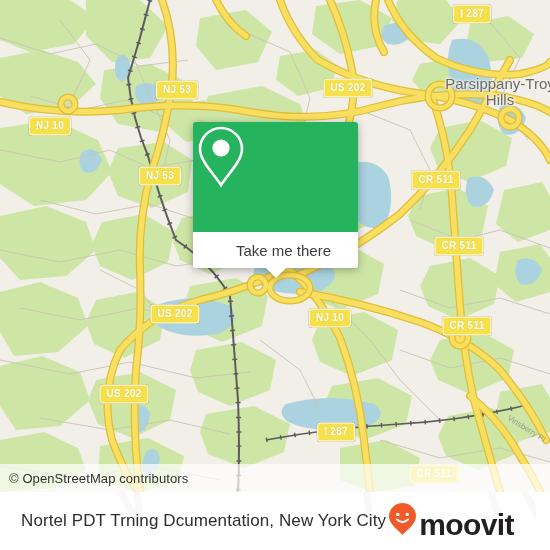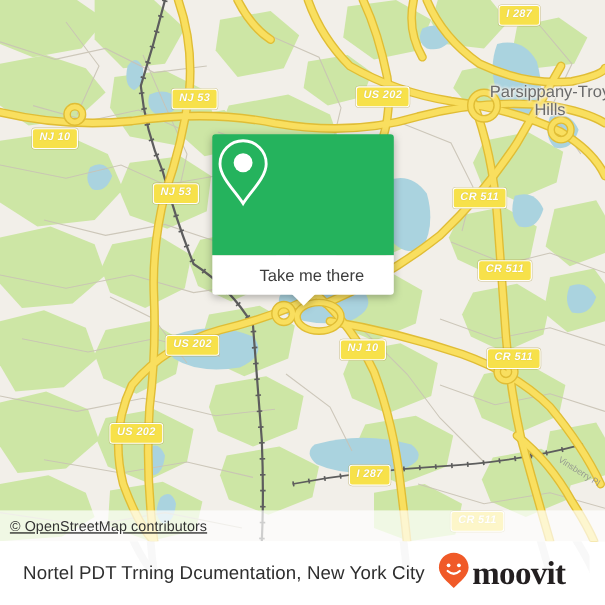--- a/index.html
+++ b/index.html
@@ -23,21 +23,20 @@
     color:#ffffff;
     font-size:10px;
     font-weight:bold;
     letter-spacing:.3px;
     line-height:1;
     padding:3px 6px 4px 6px;
     white-space:nowrap;
     box-shadow:0 0 0 .5px rgba(160,140,40,.45);
     text-shadow:0 0 1px rgba(120,105,20,.35);
     transform:translate(-50%,-50%);
-    font-style:italic;
   }
   .placelabel{
     position:absolute;
     transform:translate(-50%,-50%);
     color:#6b6b6b;
     font-size:15px;
     line-height:1.05;
     text-align:center;
     white-space:nowrap;
     text-shadow:0 0 3px #f2efe9,0 0 3px #f2efe9,0 0 3px #f2efe9,1px 1px 2px #f2efe9;
@@ -47,21 +46,21 @@
     color:#8c8c8c;
     font-size:8px;
     white-space:nowrap;
     opacity:.85;
   }
 
   
   .attrib{
     position:absolute;left:0;top:464px;width:550px;height:28px;
     background:rgba(255,255,255,.70);
-    display:flex;align-items:center;text-decoration:underline;
+    display:flex;align-items:center;
   }
   .attrib span{
     font-size:13px;color:#333;padding-left:9px;letter-spacing:.1px;
   }
 
   
   .popup{
     position:absolute;left:193px;top:122px;width:165px;
     filter:drop-shadow(0 2px 4px rgba(0,0,0,.30));
   }
@@ -91,21 +90,21 @@
     position:absolute;left:0;top:492px;width:536px;height:58px;
     background:#ffffff;overflow:hidden;
   }
   .footer-ghost{position:absolute;left:0;top:-492px;opacity:.055;pointer-events:none;}
   .footer-title{
     position:absolute;left:21px;top:50%;transform:translateY(-50%);
     font-size:17px;color:#2e2e2e;letter-spacing:.1px;white-space:nowrap;
   }
   .brand{
     position:absolute;right:22px;top:50%;transform:translateY(-50%);
-    display:flex;align-items:center;font-family:Liberation Serif, serif;
+    display:flex;align-items:flex-end;
   }
   .brand-word{
     font-size:30px;font-weight:bold;color:#231f20;letter-spacing:-.6px;
     line-height:1;margin-left:1px;
   }
 </style>
 </head>
 <body>
 
 <div id="app">

